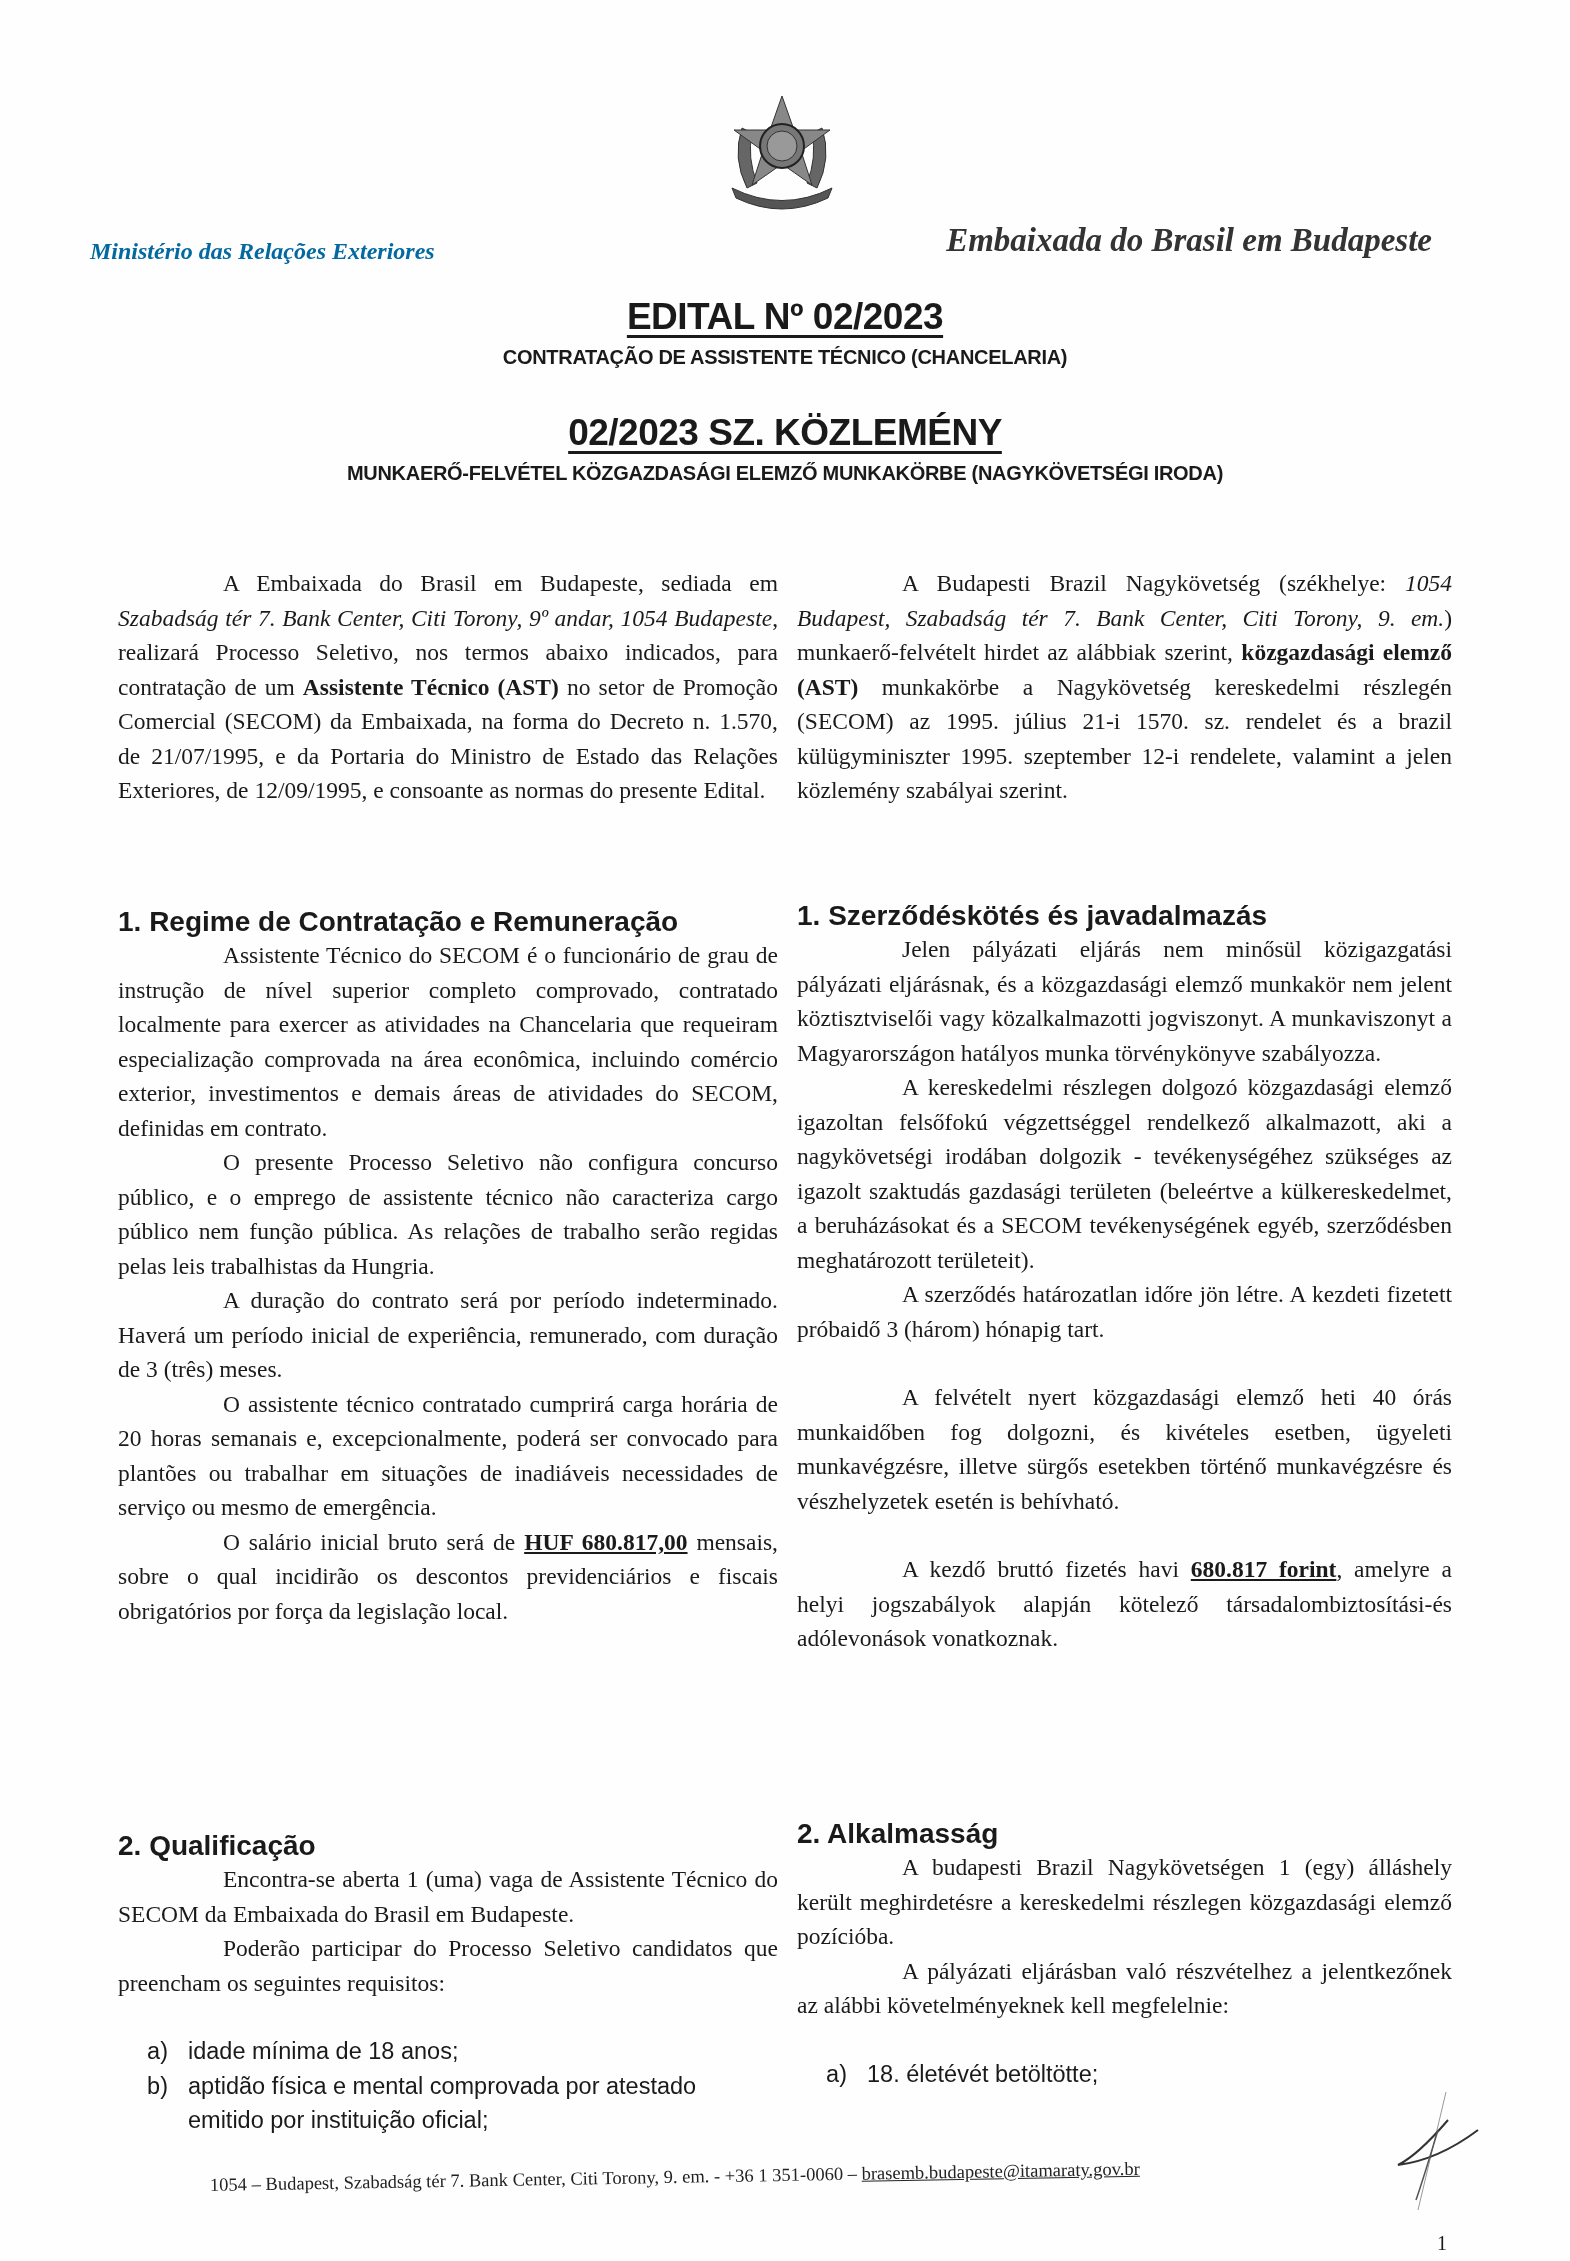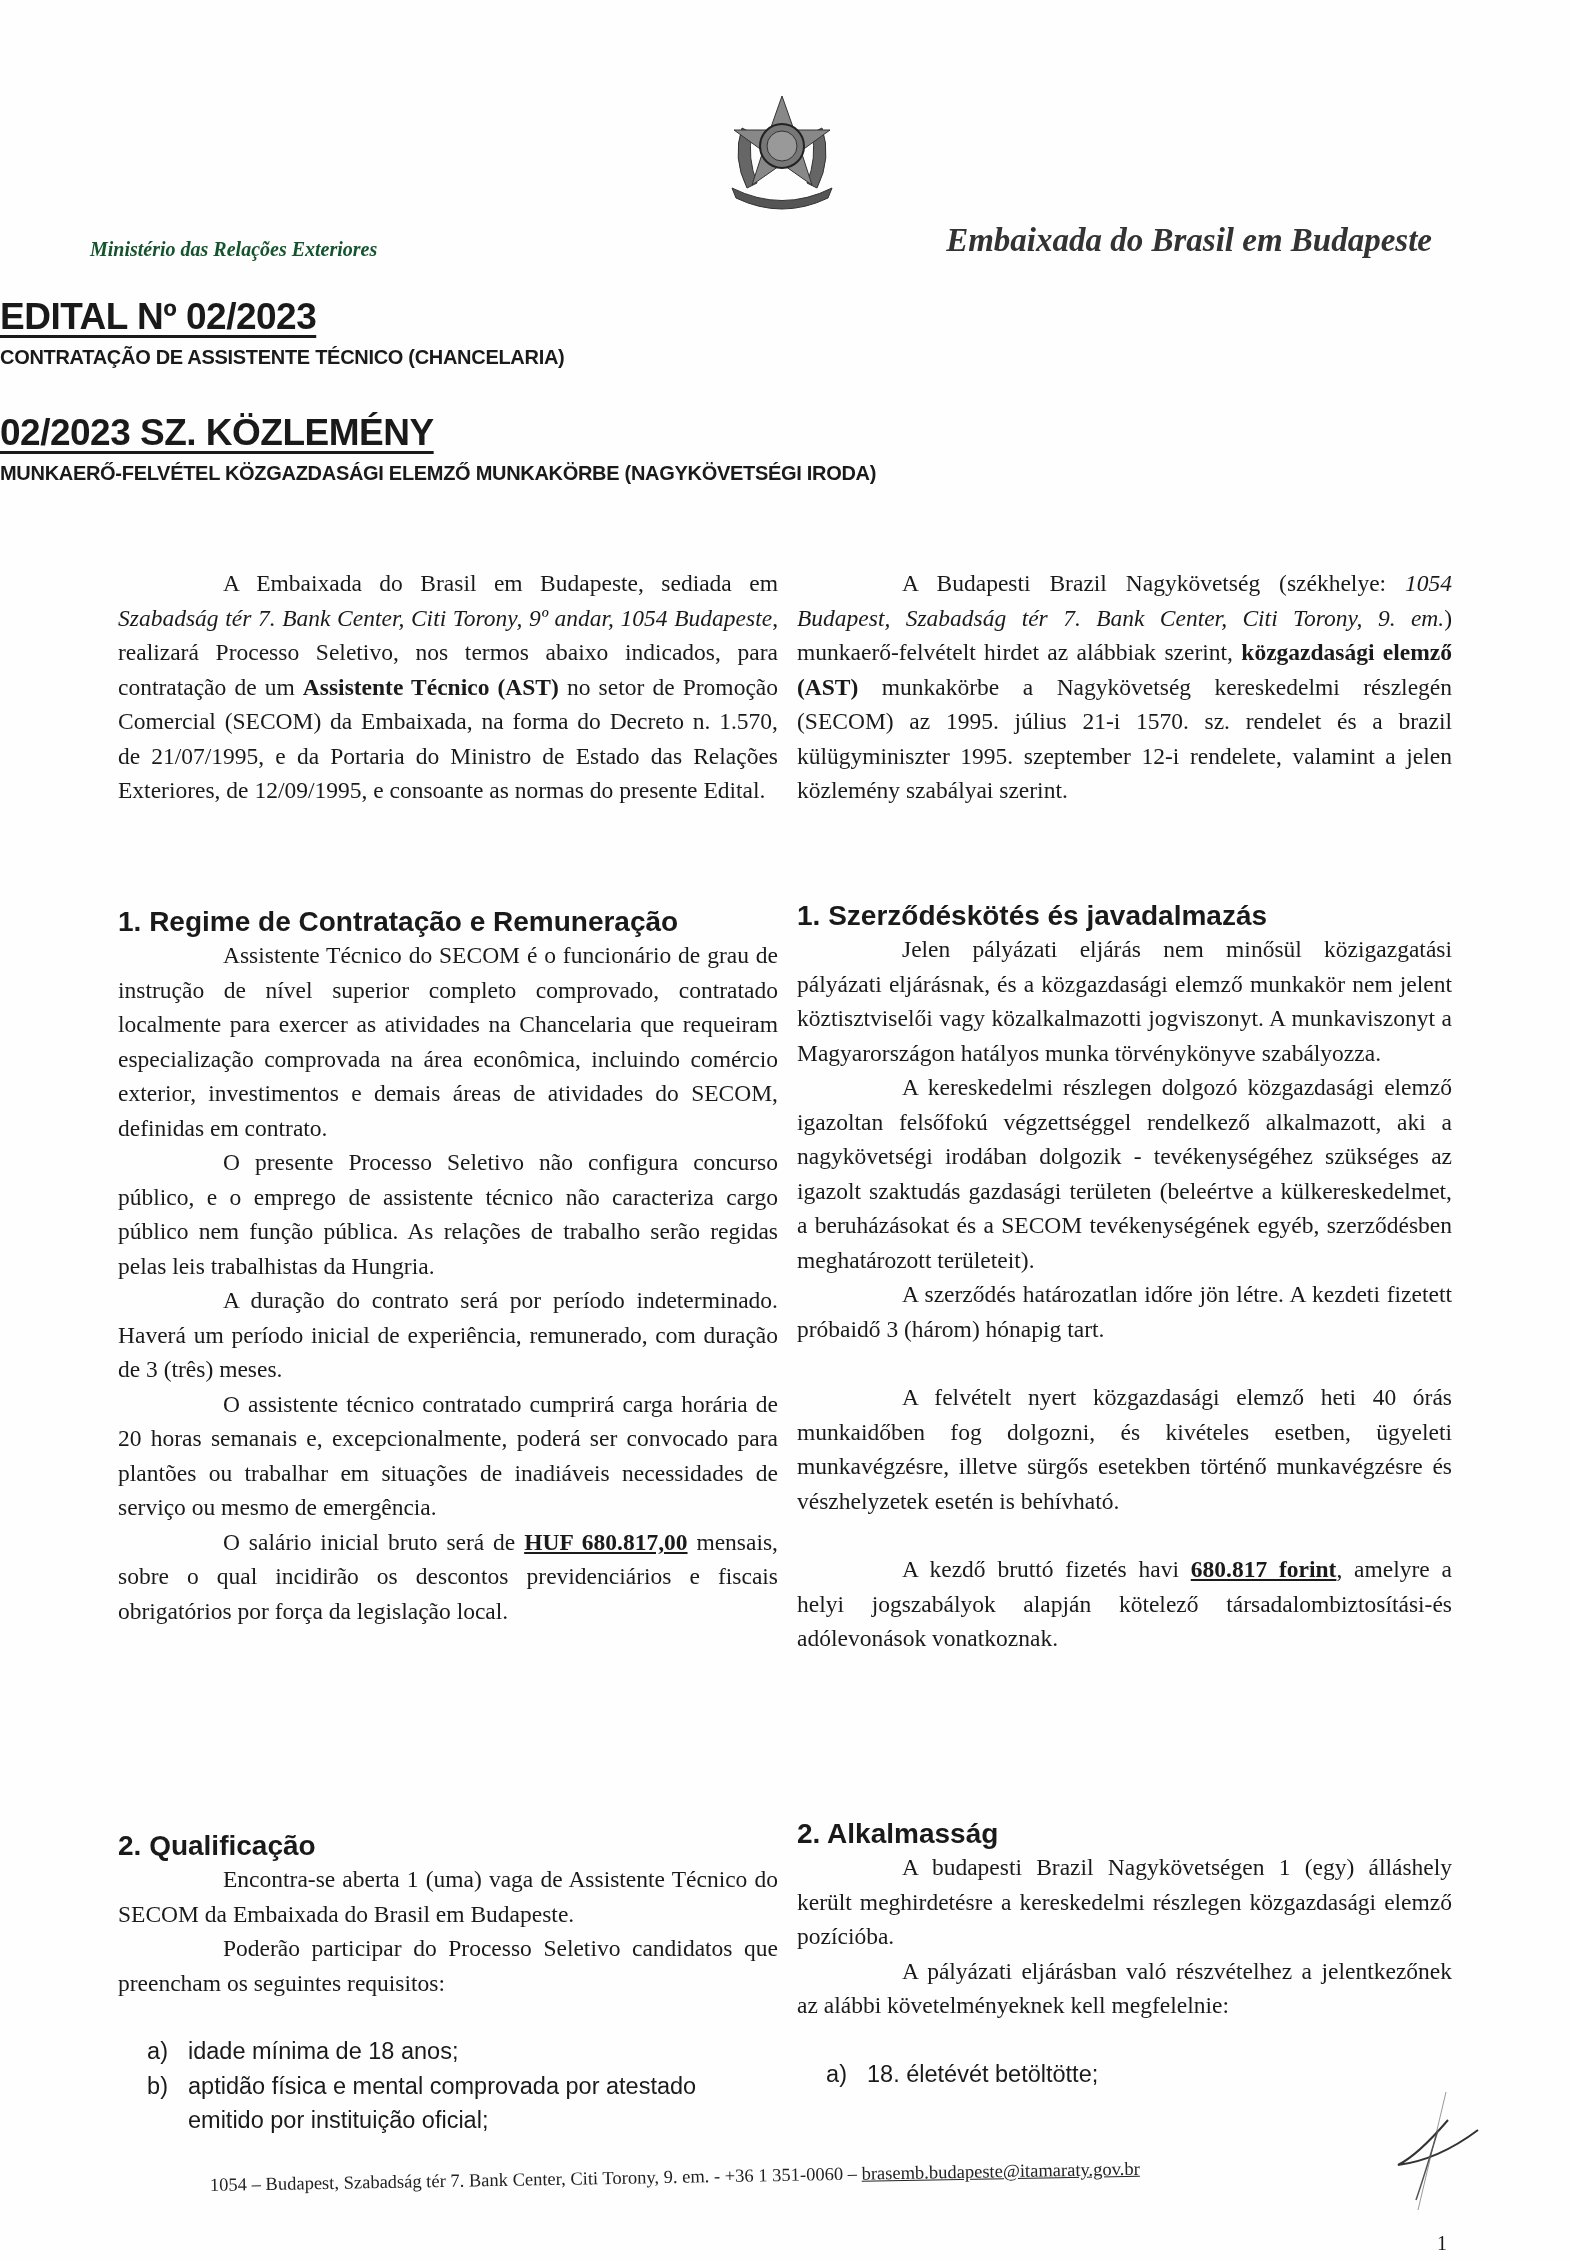--- a/index.html
+++ b/index.html
@@ -2,25 +2,25 @@
 <html><head>
 <meta charset="utf-8">
 <style>
   html, body { margin:0; padding:0; background:#ffffff; }
   body { width:1570px; height:2261px; position:relative; overflow:hidden; color:#1a1a1a;
          font-family:"Liberation Sans", "DejaVu Sans", sans-serif; }
   .page { position:absolute; left:0; top:0; width:1570px; height:2261px; background:#fefefe; }
 
   .emblem { position:absolute; left:722px; top:88px; width:120px; height:135px; }
   .hdr-left { position:absolute; left:90px; top:238px; font-family:"Liberation Serif", serif;
-              font-style:italic; font-weight:bold; font-size:20px; color:#14532d; }
+              font-style:italic; font-weight:bold; font-size:24px; color:#0369a1; }
   .hdr-right { position:absolute; right:138px; top:222px; font-family:"Liberation Serif", serif;
                font-style:italic; font-weight:bold; font-size:33px; color:#333;margin-left:36px; }
 
-  .title-block { position:absolute; left:0; width:1570px; text-align:left; font-weight:bold; }
+  .title-block { position:absolute; left:0; width:1570px; text-align:center; font-weight:bold; }
   .t1 { top:296px; }
   .t2 { top:412px; }
   .title-main { font-size:37px; text-decoration:underline; text-underline-offset:6px;
                 font-family:"Liberation Sans", sans-serif; letter-spacing:-0.5px; }
   .title-sub { font-size:20px; margin-top:8px; letter-spacing:-0.3px; }
 
   .col { position:absolute; width:660px; font-size:23.5px; line-height:34.5px; text-align:justify; }
   .col-left { left:118px; }
   .col-right { left:797px; width:655px; }
 

